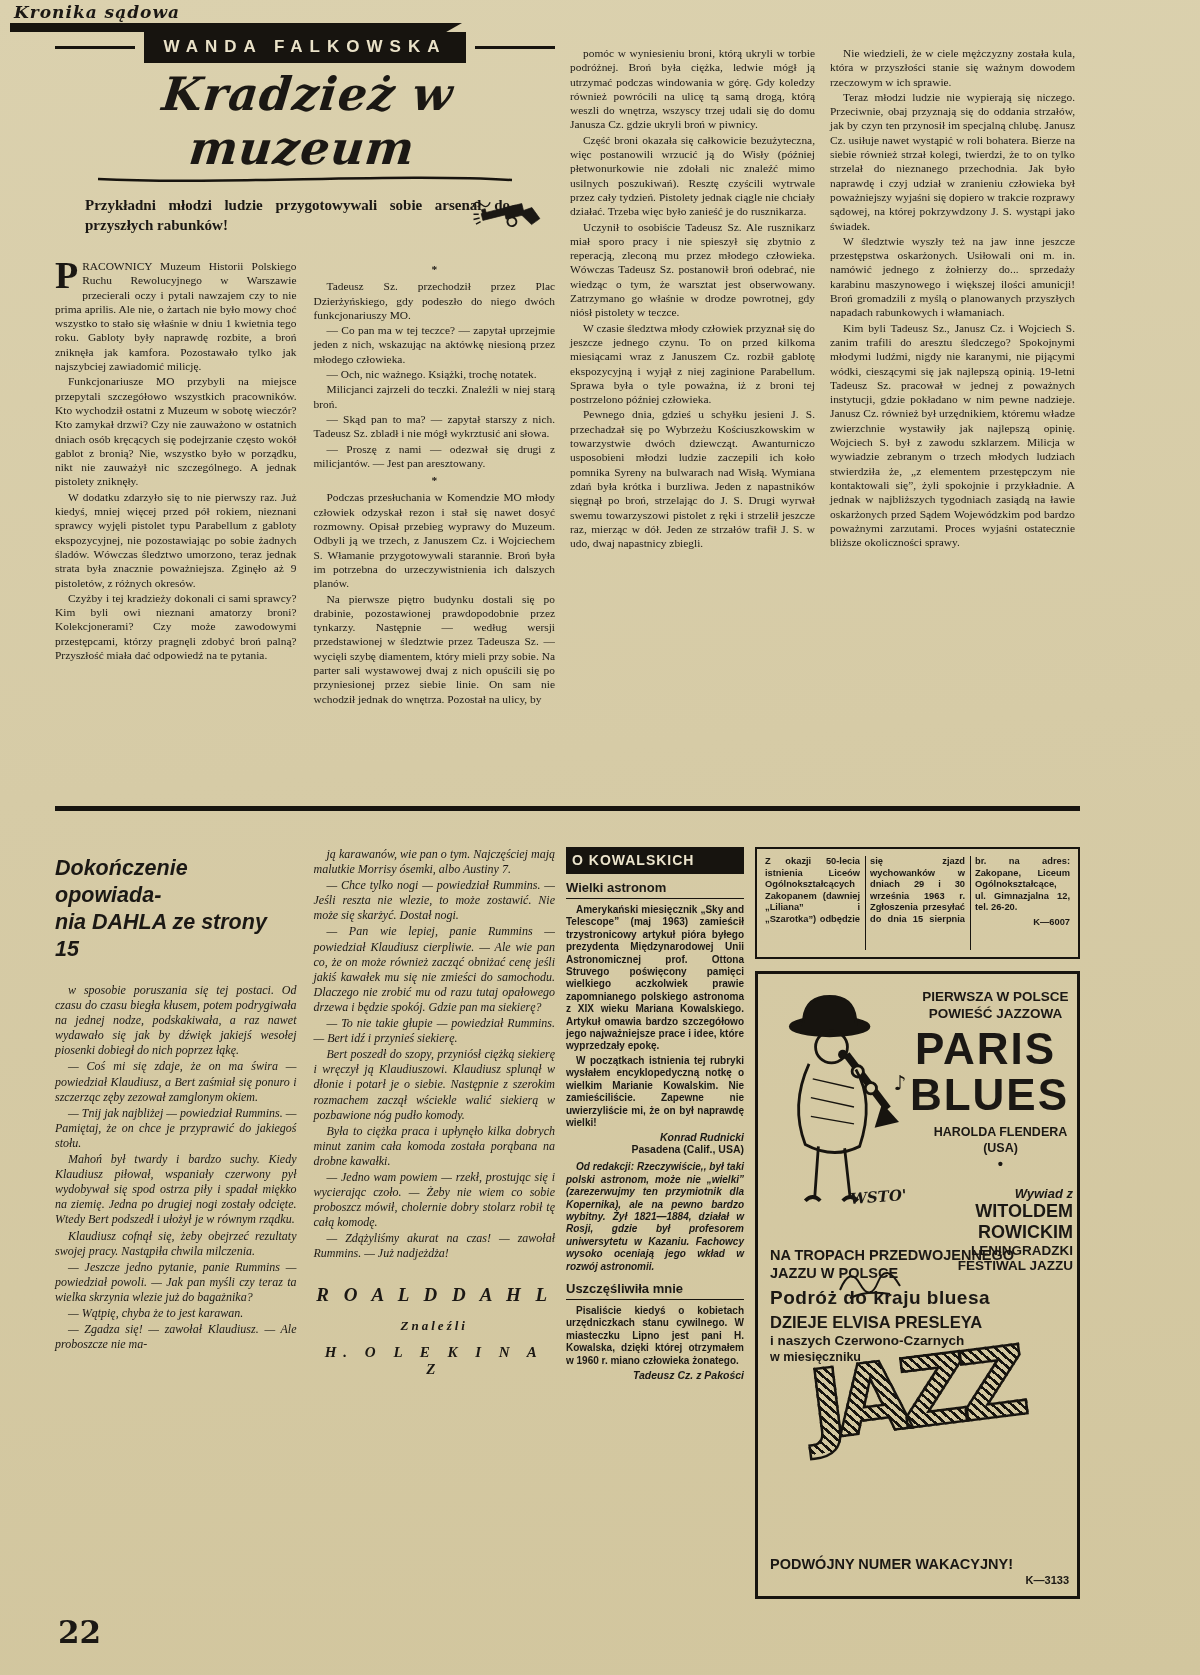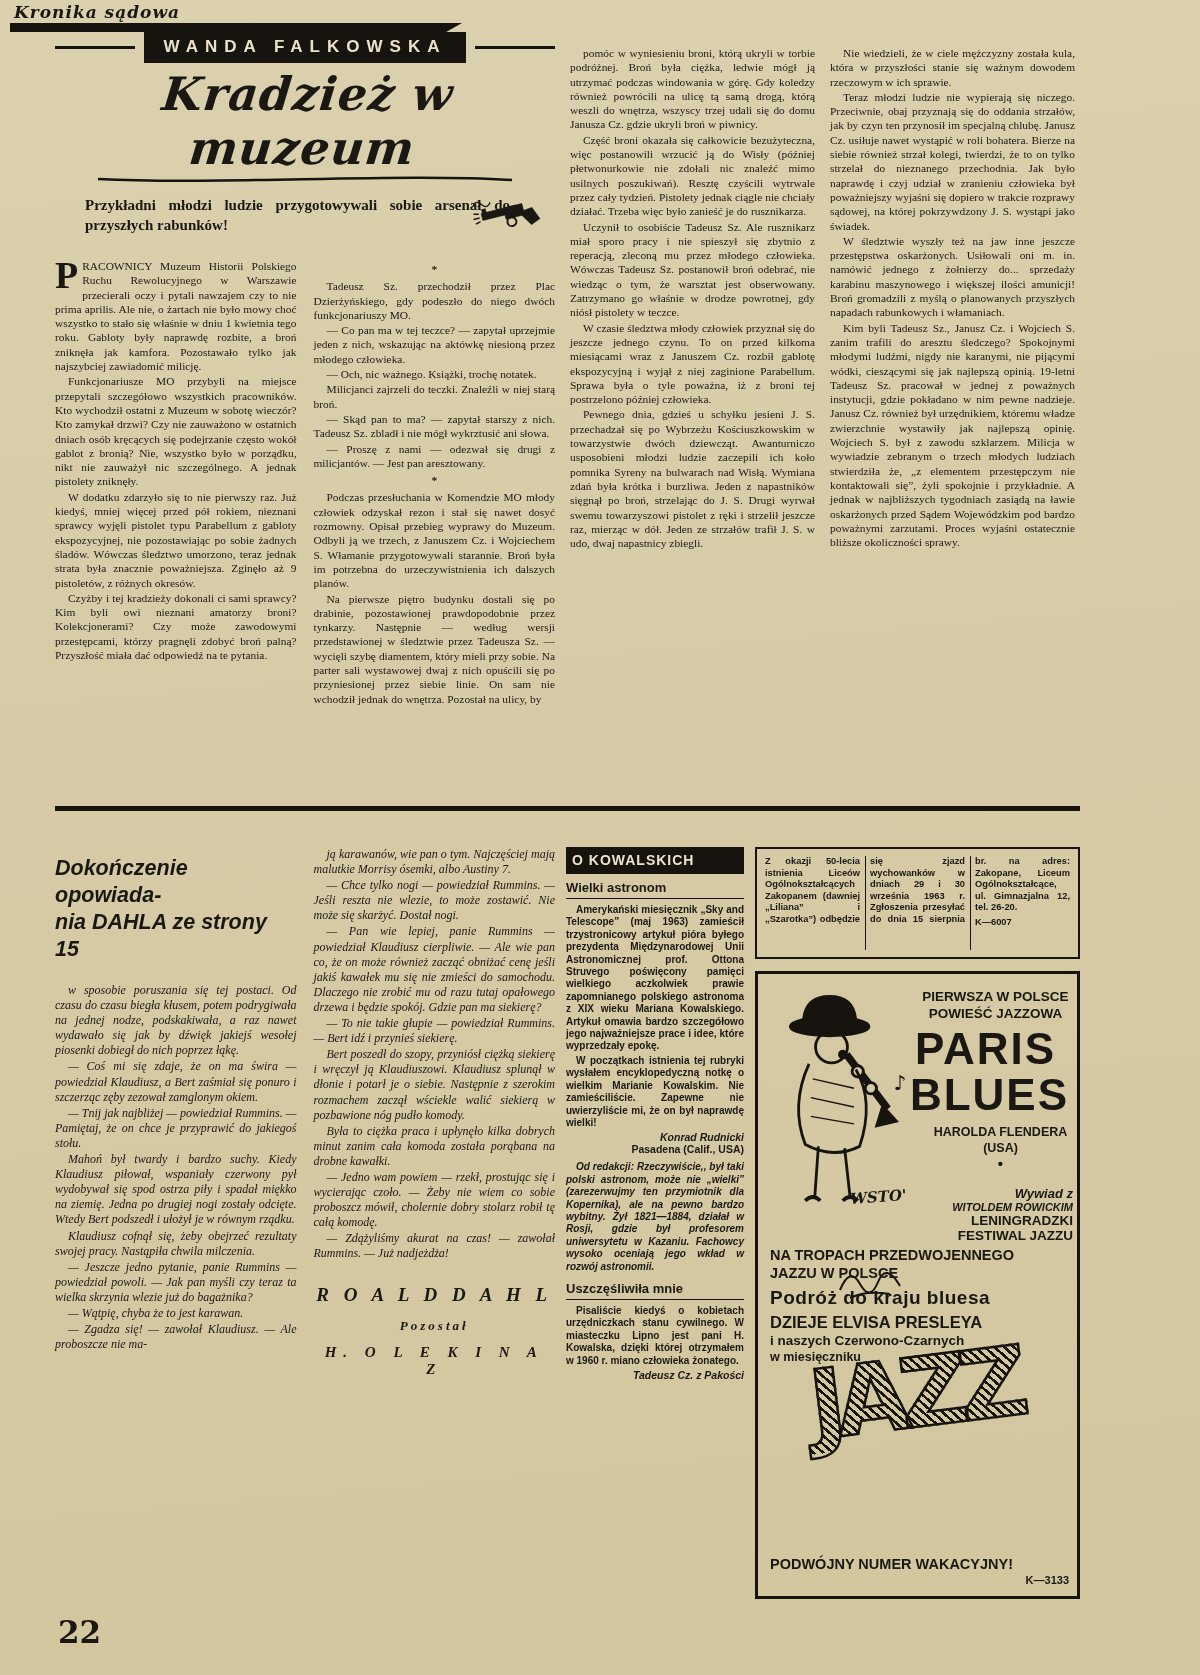--- a/index.html
+++ b/index.html
@@ -63,35 +63,35 @@
     padding:6px 0 3px; margin-bottom:5px; }
   .letters .bodytext p { font-size:10px; line-height:12.4px; font-weight:bold; text-indent:10px; margin-bottom:2px; }
   .letters .editorial p { font-style:italic; }
   .sig { text-align:right; font-size:10.5px; font-weight:bold; margin:2px 0 6px; }
   .sig .it { font-style:italic; }
 
   .right-stack { width:325px; font-family:"Liberation Sans",sans-serif; }
   .classified { border:2px solid #17140f; padding:7px 8px; font-size:9.3px; line-height:11.6px;
     font-weight:bold; column-count:3; column-gap:10px; column-rule:1px solid #17140f;
     height:112px; text-align:justify; overflow:hidden; }
-  .classified .code { display:block; text-align:left; margin-top:3px; }
+  .classified .code { display:block; text-align:right; margin-top:3px; }
 
   .jazz-ad { position:relative; border:3px solid #17140f; margin-top:12px; height:628px; overflow:hidden; }
   .ad-kicker { position:absolute; top:14px; left:160px; width:155px; text-align:center;
     font-weight:bold; font-size:13.5px; line-height:17px; }
   .ad-title { position:absolute; top:52px; left:140px; width:175px; font-weight:bold;
     font-size:44px; line-height:46px; letter-spacing:2px; }
   .ad-title .t1 { text-align:center; }
   .ad-title .t2 { text-align:right; padding-right:4px; }
   .ad-byline { position:absolute; top:150px; left:170px; width:145px; text-align:center;
     font-weight:bold; font-size:12.5px; line-height:16px; }
   .ad-bullet { font-size:15px; }
   .ad-interview { position:absolute; top:212px; left:150px; width:165px; text-align:right; }
   .ad-interview .lbl { font-size:13px; font-weight:bold; font-style:italic; }
-  .ad-interview .name { font-size:11px; font-weight:bold;font-style:italic; }
+  .ad-interview .name { font-size:18px; font-weight:bold; }
   .ad-interview .fest { font-size:13.5px; font-weight:bold; }
   .ad-scribble-word { position:absolute; top:214px; left:92px; font-family:"DejaVu Serif",serif;
     font-style:italic; font-weight:bold; font-size:15px; transform:rotate(-4deg); }
   .ad-topics { position:absolute; top:272px; left:12px; width:298px; }
   .ad-topics .l1 { font-weight:bold; font-size:14.5px; line-height:18px; }
   .ad-topics .l2 { font-weight:bold; font-size:19px; line-height:24px; margin:4px 0 2px; letter-spacing:0.5px; }
   .ad-topics .l3 { font-weight:bold; font-size:16.5px; line-height:20px; }
   .ad-topics .l4 { font-weight:bold; font-size:13.5px; line-height:17px; }
   .ad-topics .l5 { font-weight:bold; font-size:12.5px; line-height:16px; }
   .jazz-word { position:absolute; top:372px; left:6px; width:300px; text-align:center;
@@ -209,21 +209,21 @@
                 <p>— Chce tylko nogi — powiedział Rummins. — Jeśli reszta nie wlezie, to może zostawić. Nie może się skarżyć. Dostał nogi.</p>
                 <p>— Pan wie lepiej, panie Rummins — powiedział Klaudiusz cierpliwie. — Ale wie pan co, że on może również zacząć obniżać cenę jeśli jakiś kawałek mu się nie zmieści do samochodu. Dlaczego nie zrobić mu od razu tutaj opałowego drzewa i będzie spokój. Gdzie pan ma siekierę?</p>
                 <p>— To nie takie głupie — powiedział Rummins. — Bert idź i przynieś siekierę.</p>
                 <p>Bert poszedł do szopy, przyniósł ciężką siekierę i wręczył ją Klaudiuszowi. Klaudiusz splunął w dłonie i potarł je o siebie. Następnie z szerokim rozmachem zaczął wściekle walić siekierą w pozbawione nóg pudło komody.</p>
                 <p>Była to ciężka praca i upłynęło kilka dobrych minut zanim cała komoda została porąbana na drobne kawałki.</p>
                 <p>— Jedno wam powiem — rzekł, prostując się i wycierając czoło. — Żeby nie wiem co sobie proboszcz mówił, cholernie dobry stolarz robił tę całą komodę.</p>
                 <p>— Zdążyliśmy akurat na czas! — zawołał Rummins. — Już nadjeżdża!</p>
               </div>
             <div class="dahl-author">
               <div class="roald">R O A L D   D A H L</div>
-              <div class="przelozyl">Pozostał</div>
+              <div class="przelozyl">Znaleźli</div>
               <div class="olekinaz">H.  O L E K I N A Z</div>
             </div>
           </div>
         </div>
       </div>
 
       <div class="letters">
         <div class="letters-header">O KOWALSKICH</div>
         <div class="letters-sub">Wielki astronom</div>
         <div class="bodytext">

